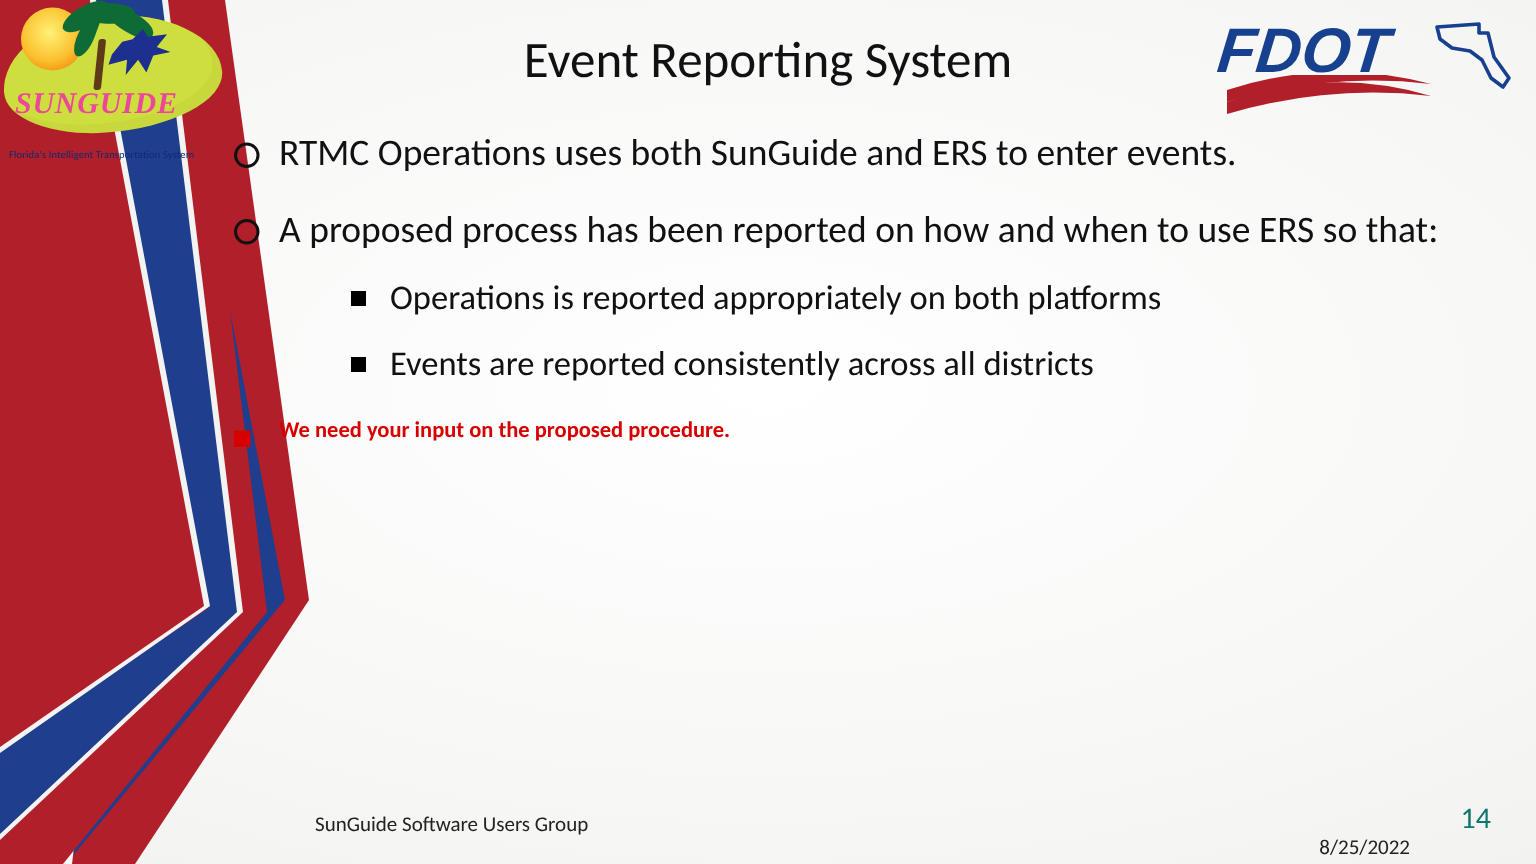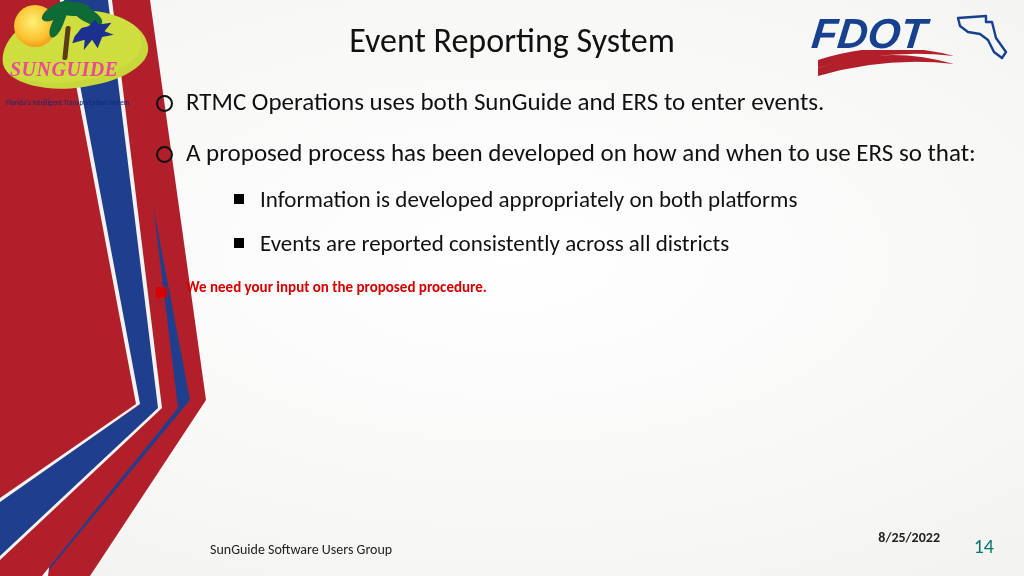--- a/index.html
+++ b/index.html
@@ -113,22 +113,22 @@
     content: ""; position: absolute; left: 0px; top: 9px;
     width: 11px; height: 11px; background: #d60000;
   }
 
   
   .footer-left {
     position: absolute; bottom: 18px; left: 210px;
     font-size: 14px; color: #222;
   }
   .footer-date {
-    position: absolute; bottom: 30px; right: 84px;
-    font-size: 14px; color: #222; font-weight: bold;
+    position: absolute; bottom: 3px; right: 84px;
+    font-size: 14px; color: #222;
   }
   .footer-num {
     position: absolute; bottom: 18px; right: 30px;
     font-size: 20px; color: #0f766e;
   }
 </style>
 </head>
 <body>
 
 <div class="stripes">
@@ -178,24 +178,24 @@
 </div>
 
 <div class="title">Event Reporting System</div>
 
 <div class="body">
   <ul class="o-list">
     <li>
       <span>RTMC Operations uses both SunGuide and ERS to enter events.</span>
     </li>
     <li>
-      <span>A proposed process has been developed on how and when to use ERS so that:</span>
+      <span>A proposed process has been reported on how and when to use ERS so that:</span>
       <ul class="sq-list">
         <li>
-          <span>Information is developed appropriately on both platforms</span>
+          <span>Operations is reported appropriately on both platforms</span>
         </li>
         <li>
           <span>Events are reported consistently across all districts</span>
         </li>
       </ul>
     </li>
   </ul>
   <ul class="hl-list">
     <li class="highlight">
       <span>We need your input on the proposed procedure.</span>

